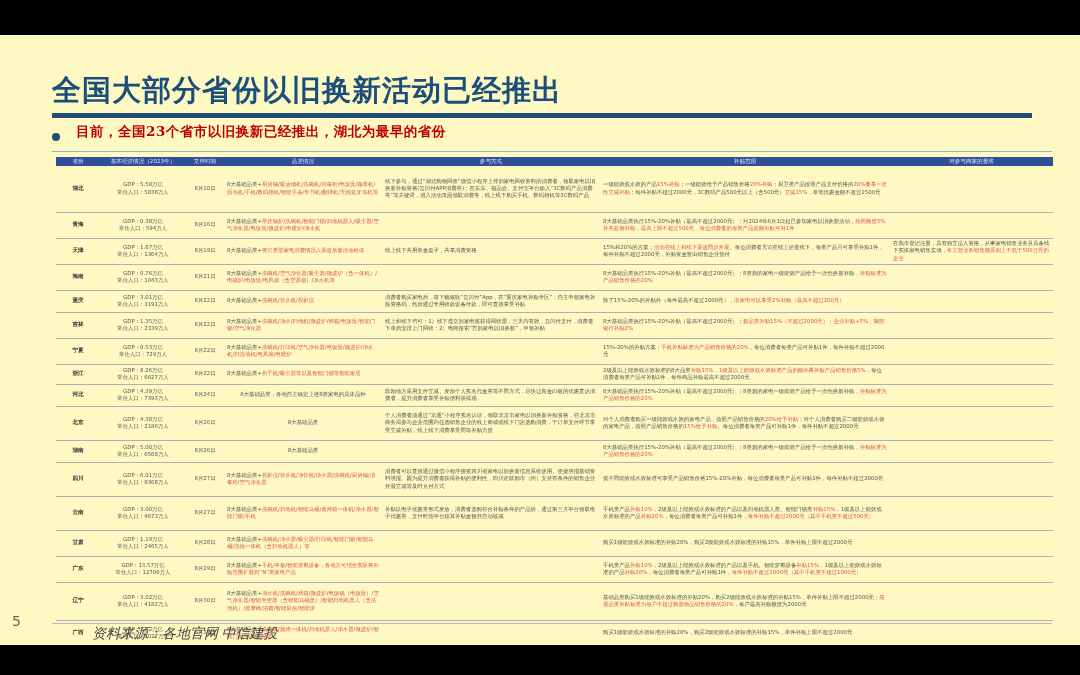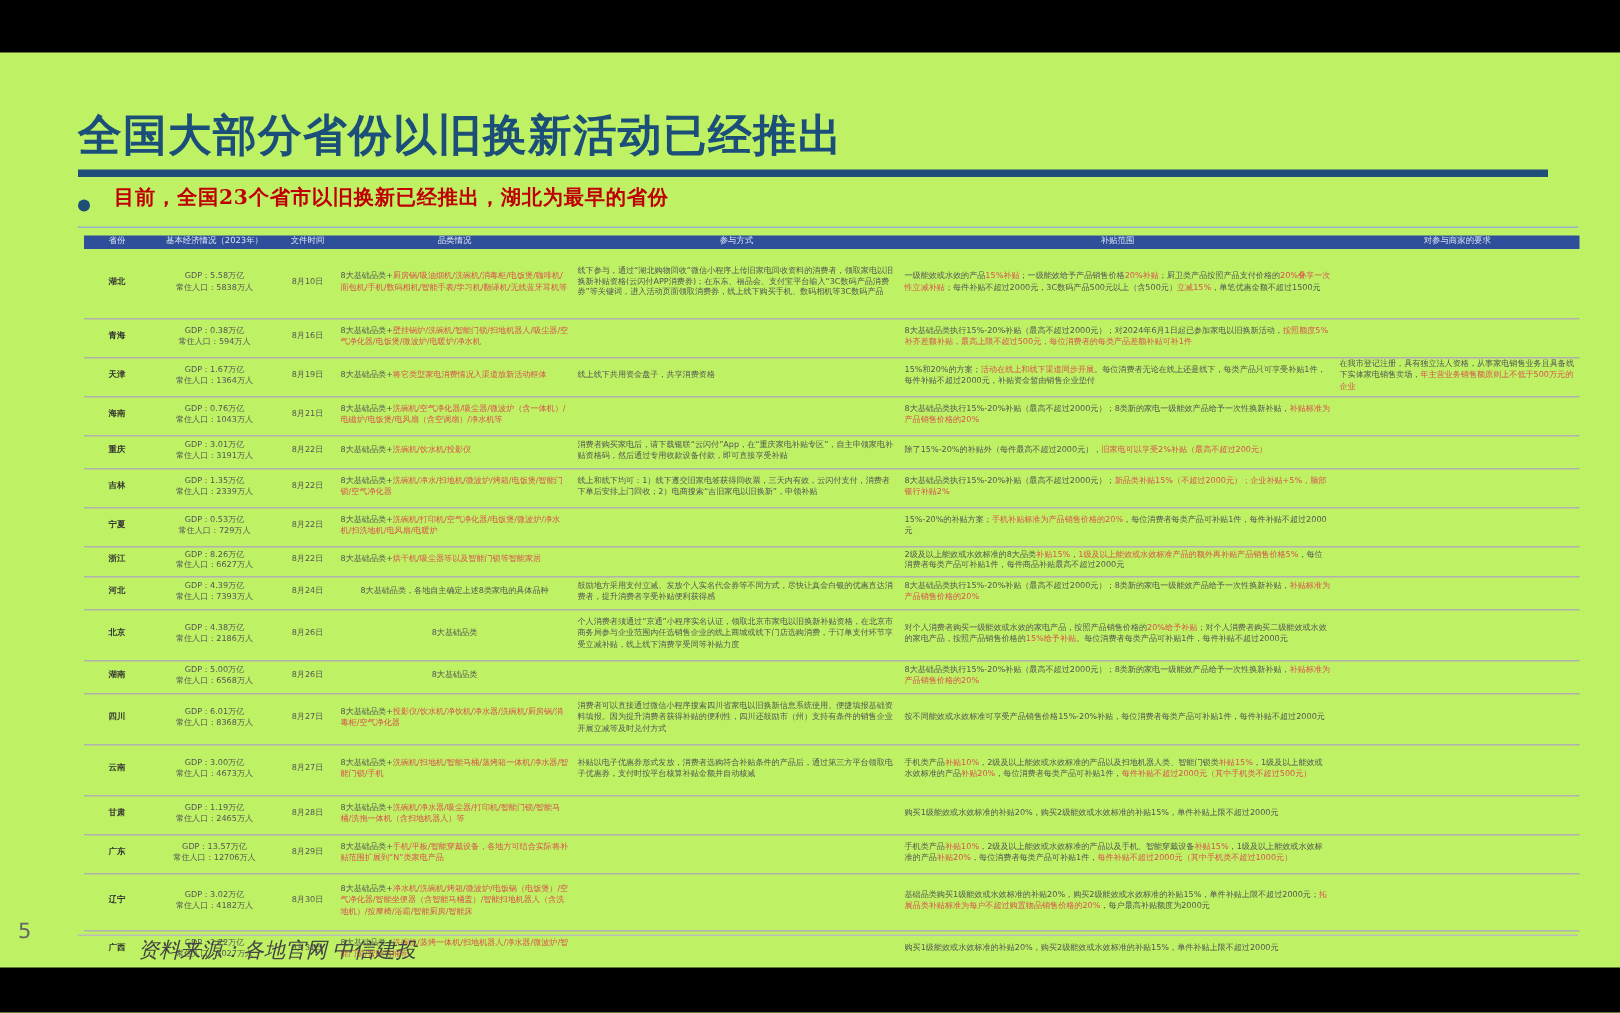--- a/index.html
+++ b/index.html
@@ -1,17 +1,17 @@
 <!DOCTYPE html>
 <html><head>
 <meta charset="utf-8">
 <style>
   html,body{margin:0;padding:0;}
   body{width:1080px;height:675px;background:#000;overflow:hidden;position:relative;font-family:"DejaVu Sans",sans-serif;}
-  .slide{position:absolute;left:0;top:35px;width:1080px;height:610px;background:#bef264;overflow:hidden;}
+  .slide{position:absolute;left:0;top:35px;width:1080px;height:610px;background:#fef9c3;overflow:hidden;}
   .title{position:absolute;left:52px;top:36px;font-family:"DejaVu Sans",sans-serif;font-weight:bold;font-size:29px;color:#1b4f7a;letter-spacing:1px;white-space:nowrap;}
   .title-rule{position:absolute;left:52px;top:78px;width:980px;height:5px;background:#1f4e79;}
   .bullet-row{position:absolute;left:52px;top:88px;display:flex;align-items:flex-end;}
   .bullet-dot{width:8px;height:8px;border-radius:50%;background:#1f4e79;margin-right:16px;}
   .subtitle{font-family:"DejaVu Serif",serif;font-weight:bold;font-size:13.5px;color:#c00000;letter-spacing:0.5px;white-space:nowrap;}
   .top-line{position:absolute;left:52px;top:116px;width:1000px;height:1px;background:#9bb0cc;}
   table.data{position:absolute;left:56px;top:122px;width:997px;border-collapse:collapse;table-layout:fixed;font-size:5.4px;color:#555;line-height:1.35;}
   table.data th{background:#2f4f9a;color:#dbe4f7;font-weight:normal;font-size:5.6px;height:9px;padding:0 2px;text-align:center;}
   table.data td{border-bottom:1px solid #b0b0b0;padding:1px 3px;vertical-align:middle;}
   td.prov{text-align:center;font-weight:bold;color:#333;font-size:5.6px;}

